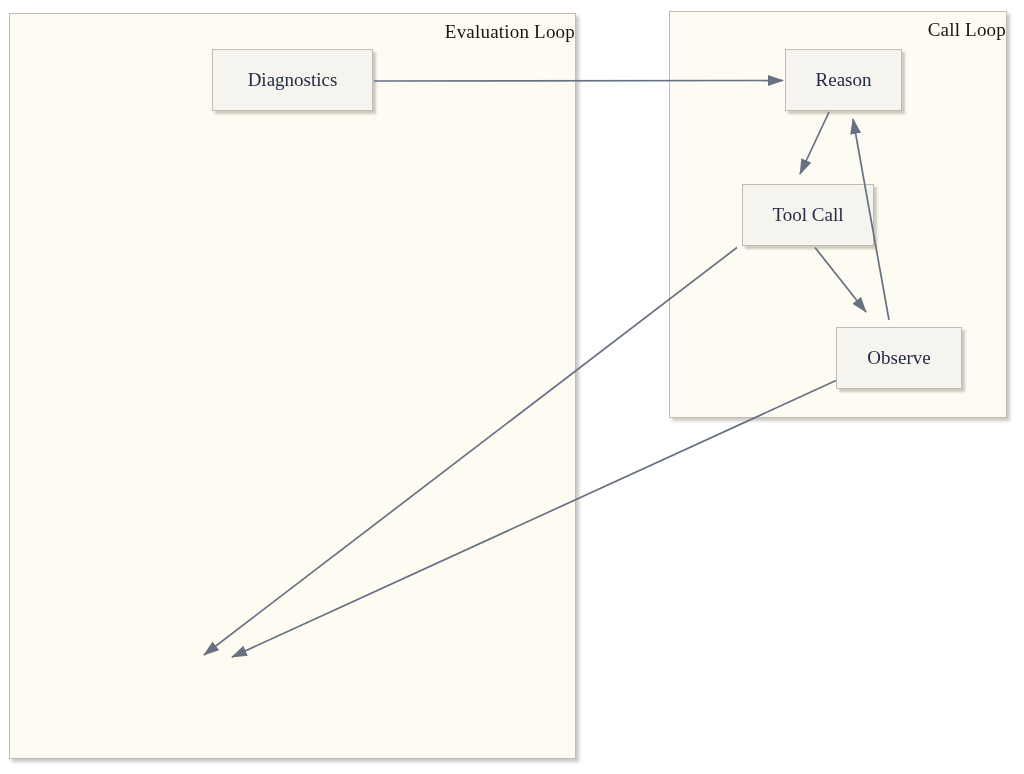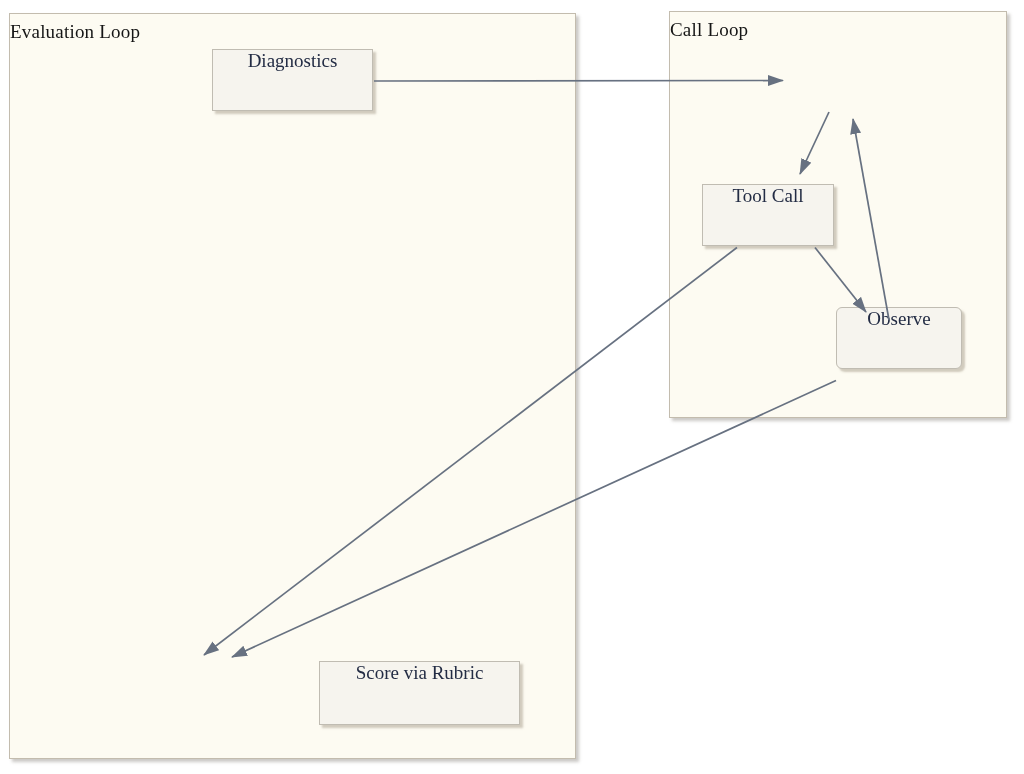--- a/index.html
+++ b/index.html
@@ -20,33 +20,33 @@
     background: var(--group-fill, #fdfbf2);
     border: 1px solid var(--group-border, #c3bcae);
     box-shadow: 3px 3px 3px rgba(140, 136, 128, 0.45);
     box-sizing: border-box;
   }
   .group-title {
     position: absolute;
     top: 7px;
     left: 0;
     width: 100%;
-    text-align: left;
+    text-align: right;
     font-size: 19px;
     color: var(--title-text, #151515);
     letter-spacing: 0.2px;
   }
   .node {
     position: absolute;
     background: var(--node-fill, #f6f4ee);
     border: 1px solid var(--node-border, #c0bcb2);
     box-shadow: 3px 3px 2px rgba(166, 155, 138, 0.5);
     box-sizing: border-box;
     display: flex;
-    align-items: flex-start;
+    align-items: center;
     justify-content: center;
     font-size: 19px;
     color: var(--label-text, #232c44);
     z-index: 2;
   }
   .edges {
     position: absolute;
     left: 0;
     top: 0;
     width: 1024px;
@@ -73,33 +73,33 @@
   </div>
 
   <div class="group" style="left:669px; top:11px; width:338px; height:407px;">
     <div class="group-title">Call Loop</div>
   </div>
 
   <div class="node" style="left:212px; top:49px; width:161px; height:62px;">
     <span>Diagnostics</span>
   </div>
 
+  <div class="node" style="left:785px; top:49px; width:117px; height:62px;">
+    <span>Reason</span>
+  </div>
 
-  <div class="node" style="left:702px; top:184px; width:132px; height:62px;">
+  <div class="node" style="left:742px; top:184px; width:132px; height:62px;">
     <span>Tool Call</span>
   </div>
 
-  <div class="node" style="left:836px; top:307px; width:126px; height:62px;border-radius:6px;">
+  <div class="node" style="left:836px; top:327px; width:126px; height:62px;">
     <span>Observe</span>
   </div>
 
 
-  <div class="node" style="left:319px; top:661px; width:201px; height:64px;">
-    <span>Score via Rubric</span>
-  </div>
 
   <svg class="edges" viewBox="0 0 1024 774" xmlns="http://www.w3.org/2000/svg">
     <defs>
       <marker id="arrowhead" markerUnits="userSpaceOnUse" markerWidth="18" markerHeight="12" refX="15" refY="5.5" orient="auto">
         <path class="arrow-head" d="M0,0 L16,5.5 L0,11 Z"></path>
       </marker>
     </defs>
 
     <path class="edge-line" d="M374,81 L783,80.5" marker-end="url(#arrowhead)"></path>
 

